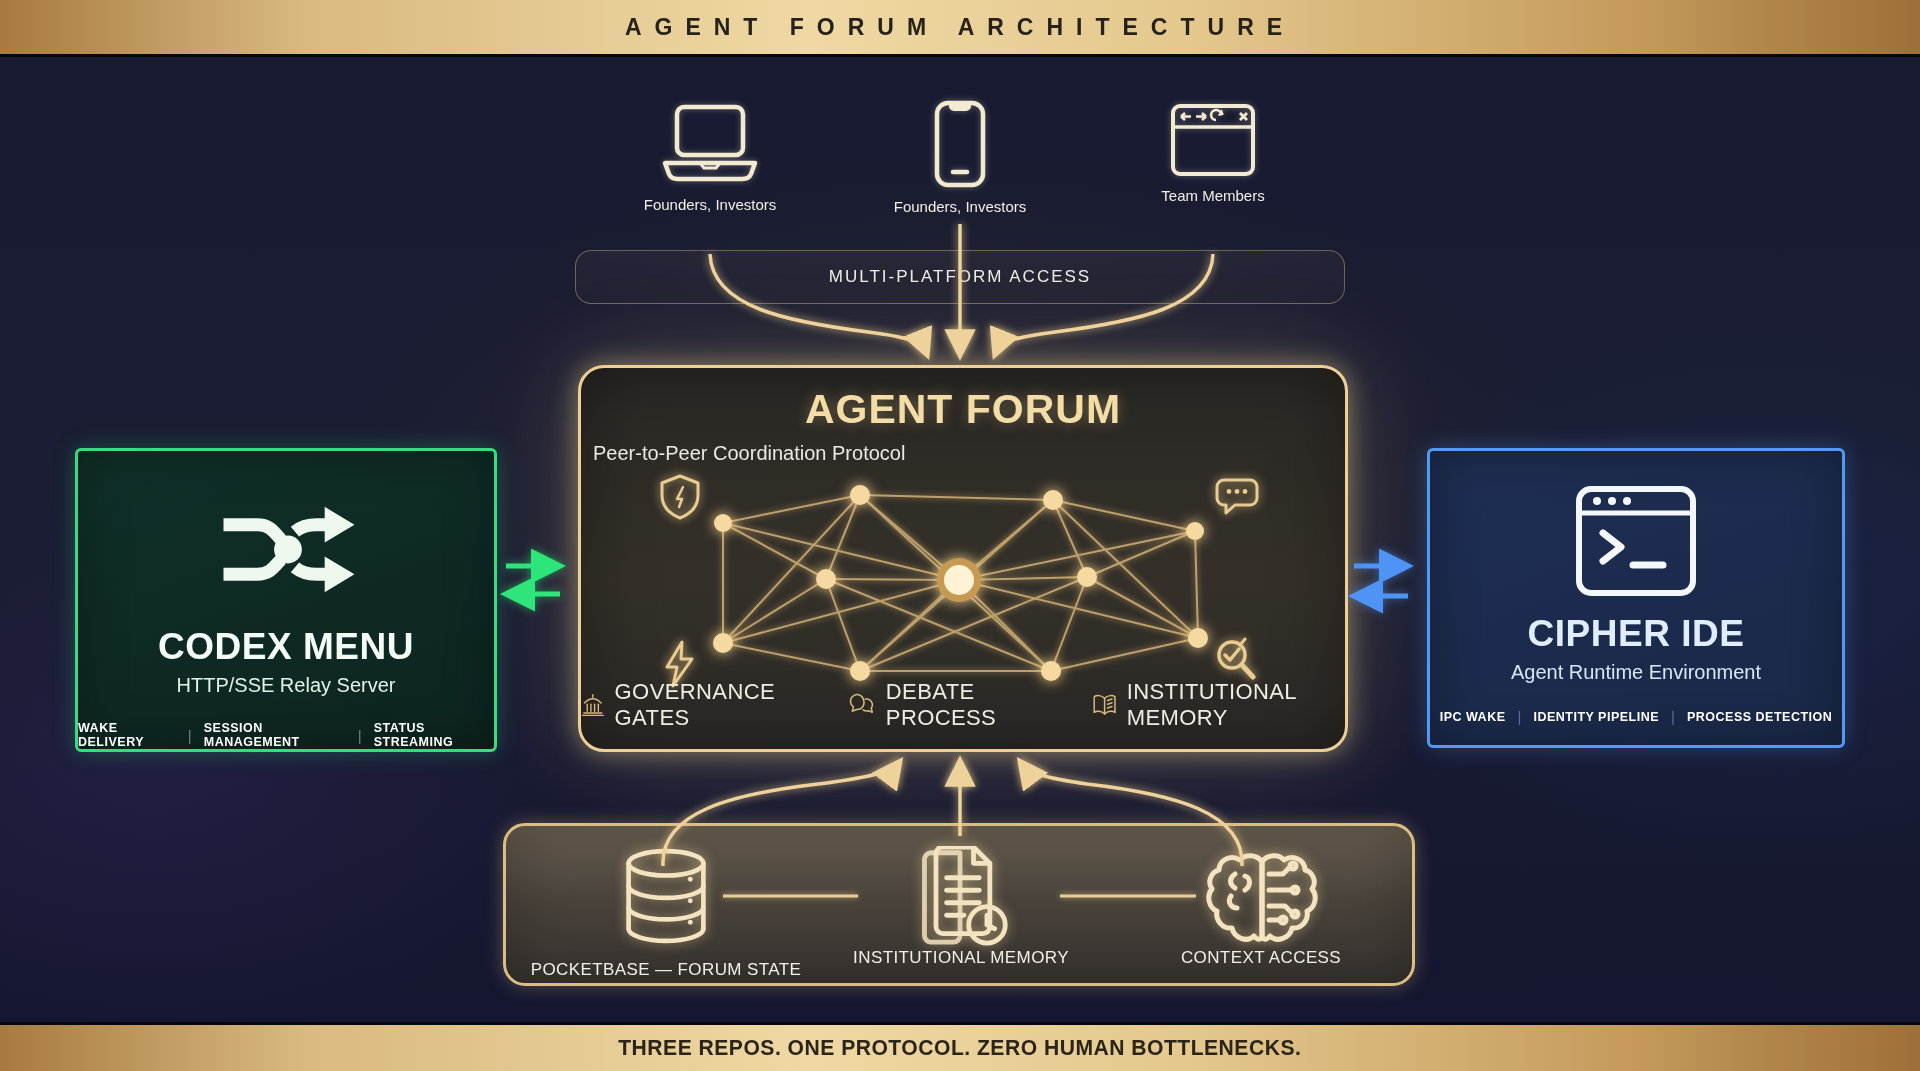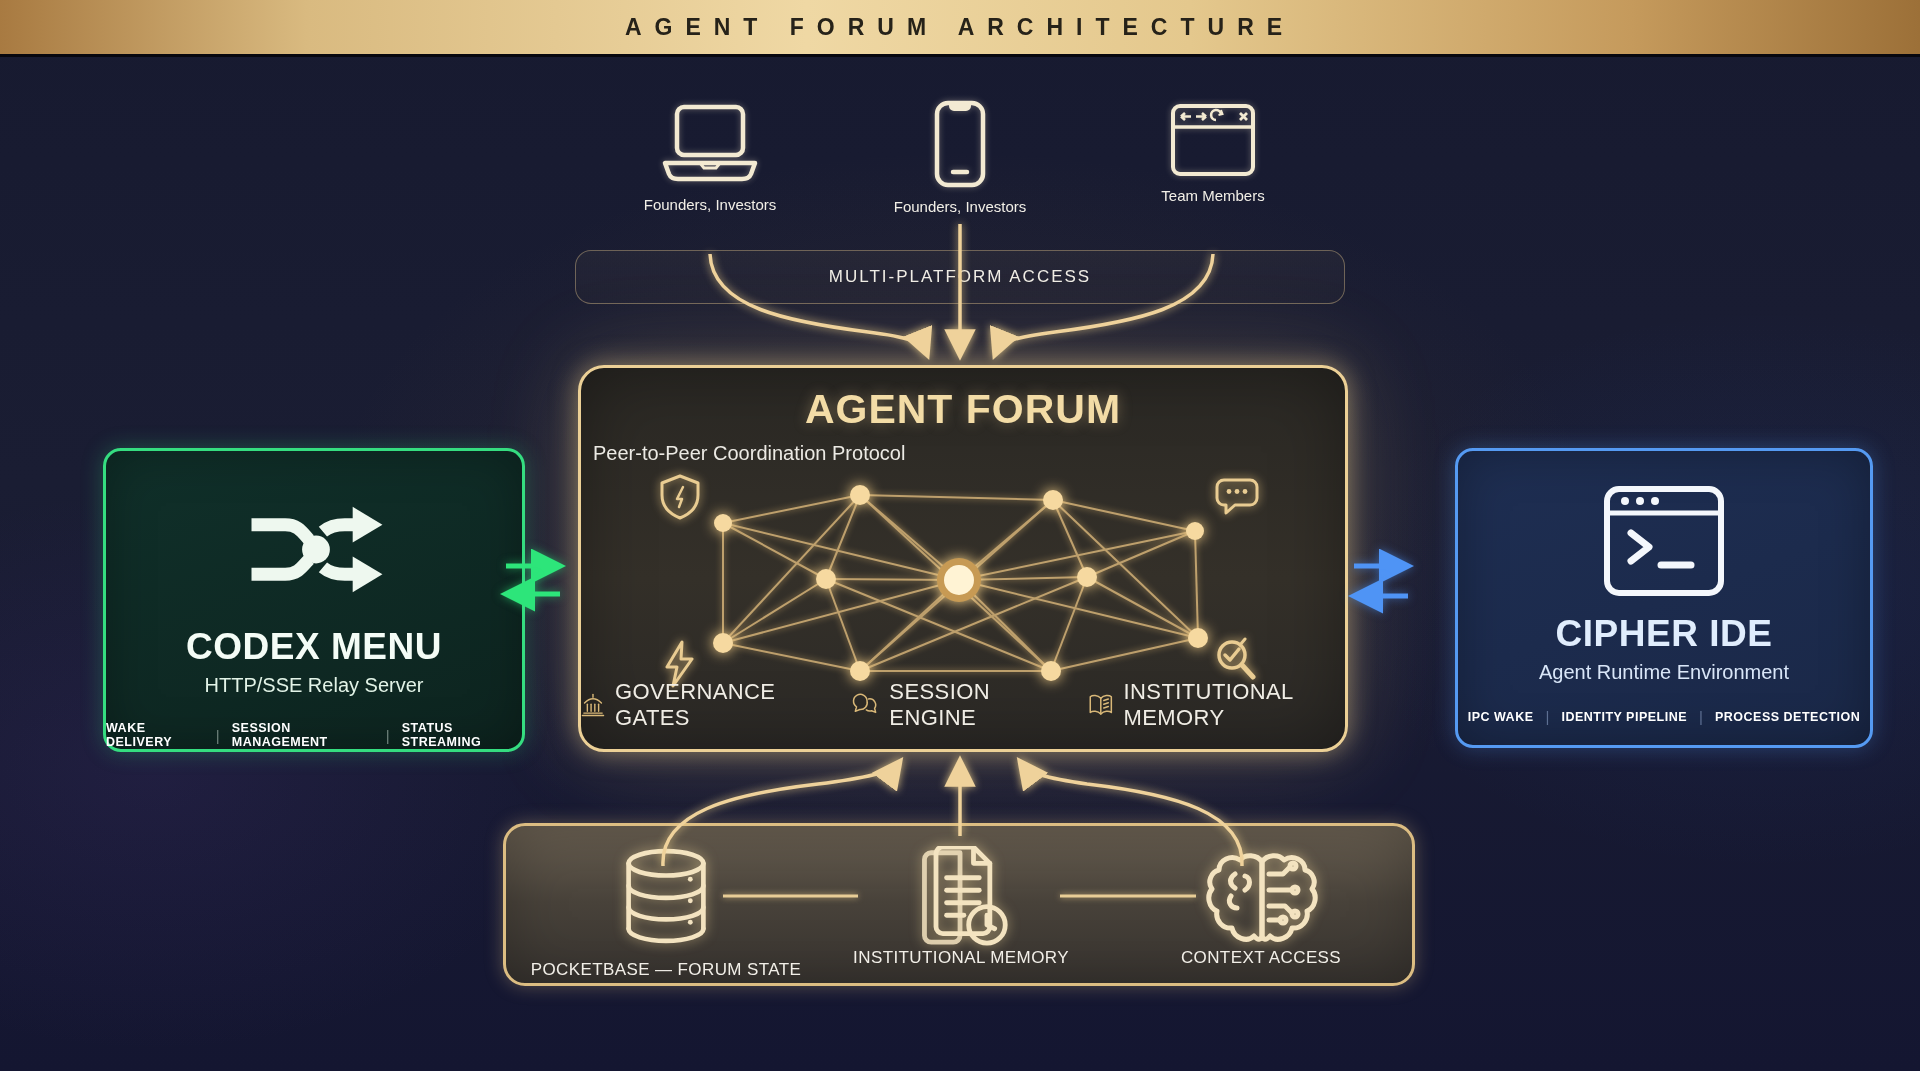--- a/index.html
+++ b/index.html
@@ -38,21 +38,21 @@
   #mesh{position:absolute;left:0;top:0;width:770px;height:387px;pointer-events:none;}
   .edges{stroke:#ddb97c;stroke-width:2;opacity:0.82;filter:drop-shadow(0 0 3px rgba(255,210,130,0.75));}
   .nodes{filter:drop-shadow(0 0 7px rgba(255,216,140,0.95));}
   .corner-ic{stroke:#e9cc92;fill:none;stroke-width:3;stroke-linejoin:round;stroke-linecap:round;
     filter:drop-shadow(0 0 5px rgba(255,216,140,0.8));}
   #features{position:absolute;bottom:18px;left:0;width:100%;display:flex;justify-content:center;gap:44px;align-items:center;}
   .feat{display:flex;align-items:center;gap:10px;}
   .feat .flabel{color:#f0ede5;font-size:22px;letter-spacing:0.4px;}
   .feat svg{stroke:#d9b878;fill:none;stroke-width:2;stroke-linejoin:round;stroke-linecap:round;}
   
-  .side-box{position:absolute;border-radius:18px;display:flex;flex-direction:column;align-items:center;margin-left:28px;}
+  .side-box{position:absolute;border-radius:6px;display:flex;flex-direction:column;align-items:center;}
   #codex{left:75px;top:448px;width:422px;height:304px;border:3px solid #35dd80;
     background:linear-gradient(160deg,#10302a 0%,#0d241f 100%);
     box-shadow:0 0 22px rgba(49,217,126,0.28), inset 0 0 50px rgba(0,0,0,0.3);}
   #cipher{left:1427px;top:448px;width:418px;height:300px;border:3px solid #559af2;
     background:linear-gradient(160deg,#1e2e52 0%,#1a2848 100%);
     box-shadow:0 0 22px rgba(85,154,242,0.30), inset 0 0 50px rgba(0,0,0,0.3);}
   .side-box .bigtitle{font-size:37px;font-weight:700;letter-spacing:0.5px;}
   #codex .bigtitle{color:#f4fcf6;margin-top:14px;}
   #cipher .bigtitle{color:#e0edfd;margin-top:16px;}
   #codex .subtitle{color:#e2f3e7;font-size:20px;margin-top:6px;text-align:right;}
@@ -207,21 +207,21 @@
           <line x1="4" y1="28.5" x2="30" y2="28.5"></line>
             <line x1="2" y1="32" x2="32" y2="32"></line>
         </svg>
         <span class="flabel">GOVERNANCE GATES</span>
       </div>
       <div class="feat">
         <svg width="34" height="30" viewBox="0 0 36 32">
           <path d="M20 11 a9 9 0 1 0 -14 7.4 l-1.6 6 l6 -2.4 a9 9 0 0 0 9.6 -11"></path>
           <path d="M22 8 a8 8 0 0 1 8 12.4 l1.4 5.4 l-5.4 -2.1 a8 8 0 0 1 -7 -1.1"></path>
         </svg>
-        <span class="flabel">SESSION ENGINE</span>
+        <span class="flabel">DEBATE PROCESS</span>
       </div>
       <div class="feat">
         <svg width="32" height="30" viewBox="0 0 34 32">
           <path d="M17 7 C13 2.5 6 2.5 3 5 V26 C6 23.5 13 23.5 17 28 C21 23.5 28 23.5 31 26 V5 C28 2.5 21 2.5 17 7 Z"></path>
           <line x1="17" y1="7" x2="17" y2="28"></line>
           <path d="M21 10 l6 -2 M21 15 l6 -2 M21 20 l6 -2"></path>
         </svg>
         <span class="flabel">INSTITUTIONAL MEMORY</span>
       </div>
     </div>
@@ -305,20 +305,23 @@
       <path d="M64 54 h16 l6 6" class="gold-stroke" stroke-width="3.5"></path>
         <circle cx="90" cy="62" r="3" class="gold-stroke" stroke-width="3"></circle>
       <path d="M64 68 h10" class="gold-stroke" stroke-width="3.5"></path>
         <circle cx="78" cy="68" r="3" class="gold-stroke" stroke-width="3"></circle>
     </svg>
     <div class="store-label" style="left:-10px;margin-top:12px;">POCKETBASE — FORUM STATE</div>
     <div class="store-label" style="left:285px;">INSTITUTIONAL MEMORY</div>
     <div class="store-label" style="left:585px;">CONTEXT ACCESS</div>
   </div>
 
+  <div class="banner" id="bottom-banner">
+    <div class="t">THREE REPOS. ONE PROTOCOL. ZERO HUMAN BOTTLENECKS.</div>
+  </div>
 
   <svg id="overlay">
     <defs>
       <marker id="m-gold" markerWidth="9" markerHeight="9" refX="6.5" refY="4.5" orient="auto">
         <path d="M0,0 L9,4.5 L0,9 z" fill="#efd29b"></path>
       </marker>
       <marker id="m-green" markerWidth="7" markerHeight="7" refX="5" refY="3.5" orient="auto">
         <path d="M0,0 L7,3.5 L0,7 z" fill="#2de57a"></path>
       </marker>
       <marker id="m-blue" markerWidth="7" markerHeight="7" refX="5" refY="3.5" orient="auto">

